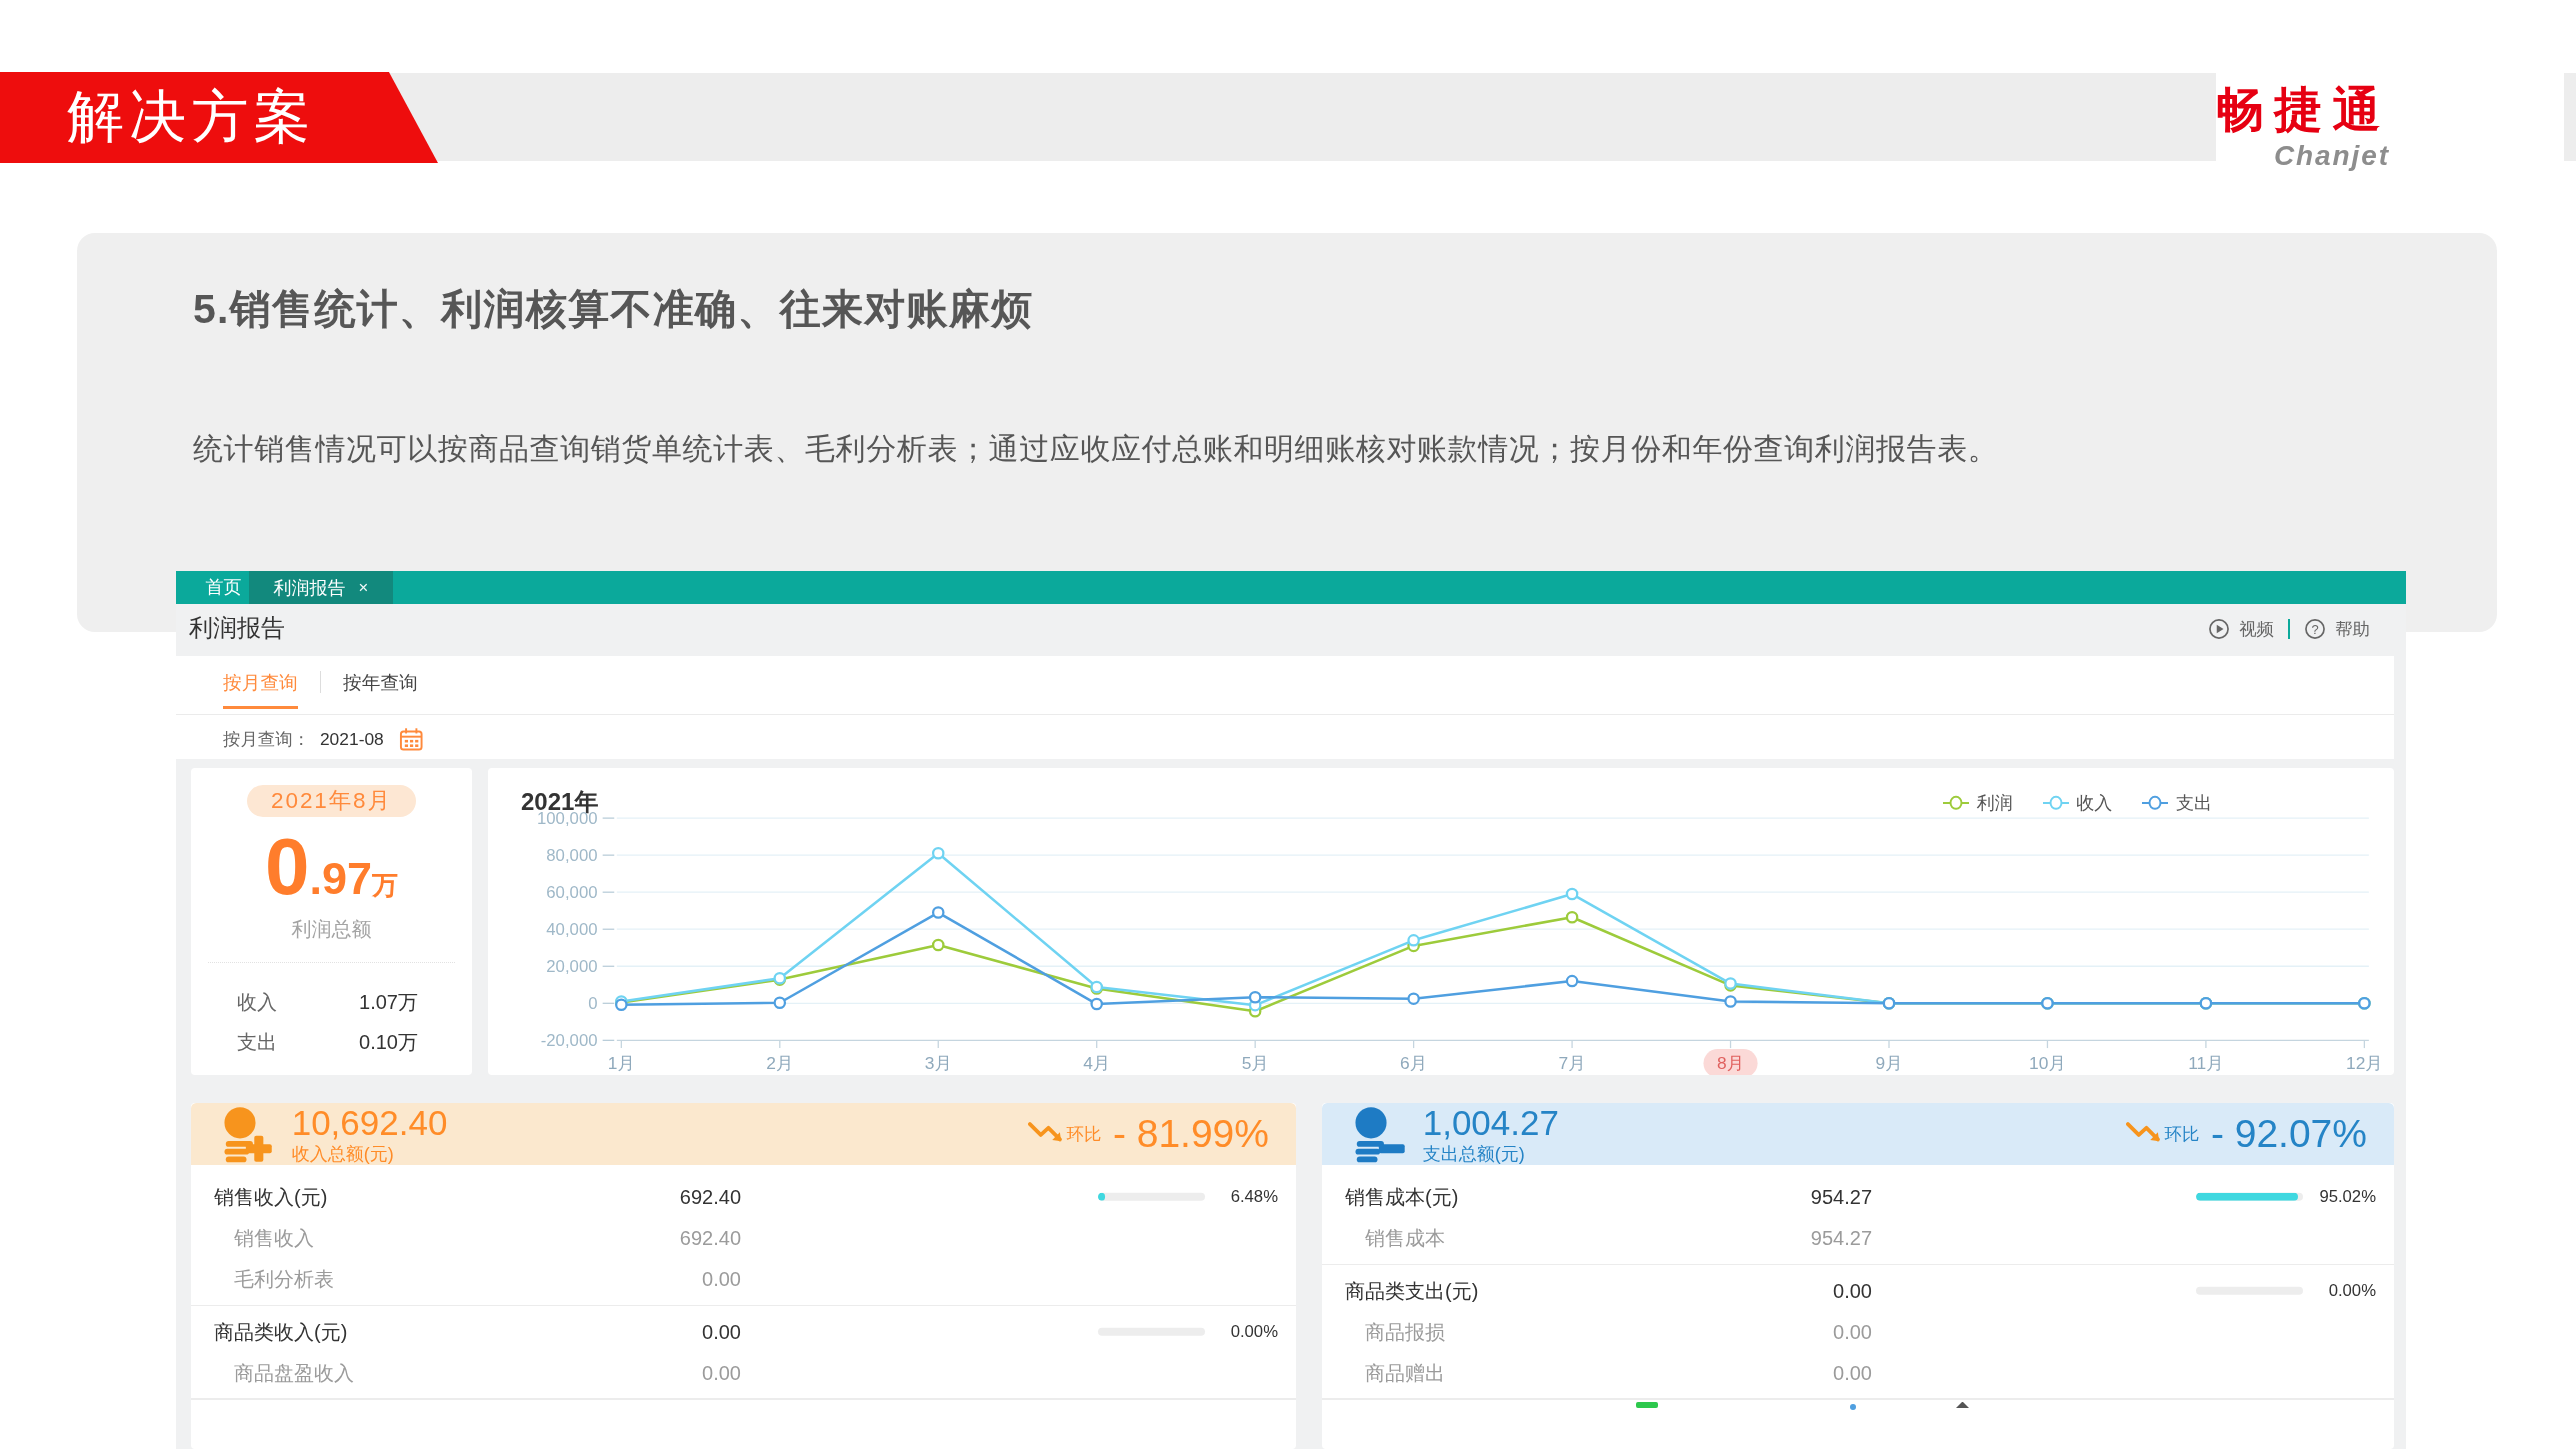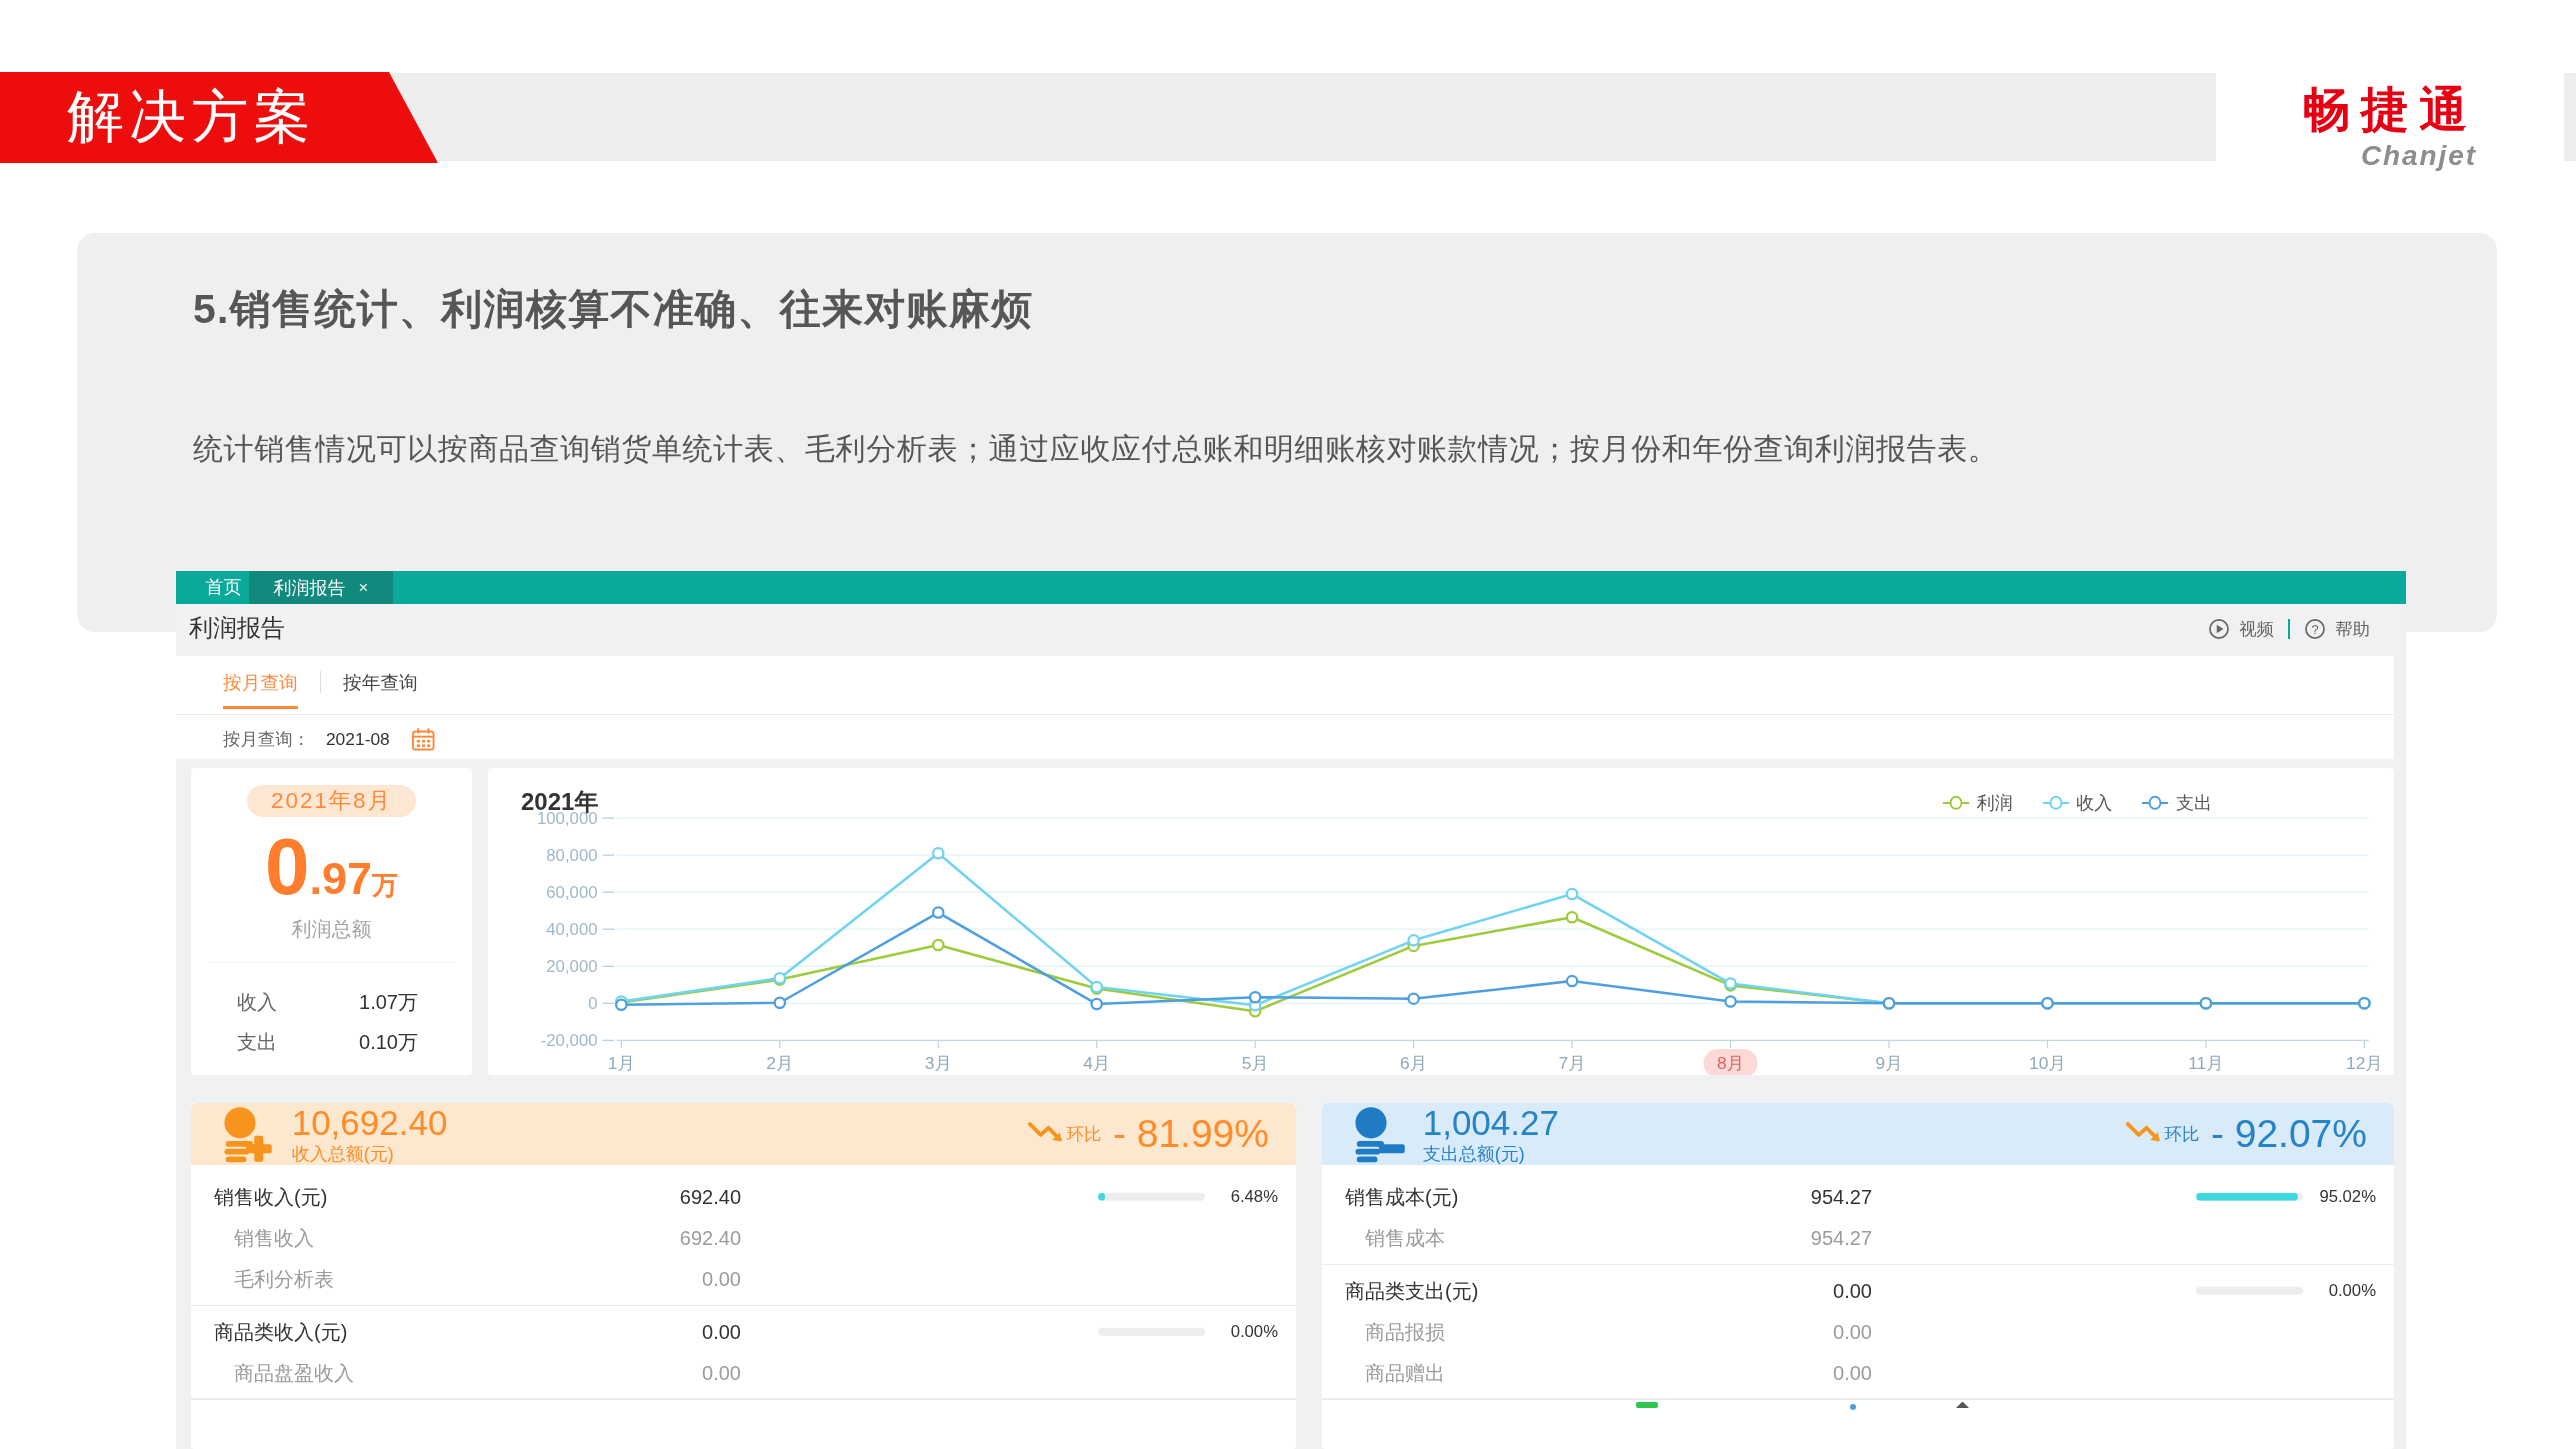--- a/index.html
+++ b/index.html
@@ -6,21 +6,21 @@
   body{
     width:2576px;height:1449px;position:relative;overflow:hidden;
     background:#ffffff;font-family:"Liberation Sans","DejaVu Sans",sans-serif;
   }
   
   .top-strip{position:absolute;left:0;top:73px;width:2576px;height:88px;background:#ededed;}
   .banner{position:absolute;left:0;top:72px;width:438px;height:91px;background:#ee0d0d;
     clip-path:polygon(0 0,88.8% 0,100% 100%,0 100%);
     display:flex;align-items:center;padding-left:67px;box-sizing:border-box;}
   .banner-label{color:#fff;font-size:57px;letter-spacing:5.2px;}
-  .logo-box{position:absolute;left:2216px;top:73px;width:348px;height:88px;background:#ffffff;text-align:center;}
+  .logo-box{position:absolute;left:2216px;top:73px;width:348px;height:88px;background:#ffffff;text-align:left;}
   .logo-cn{color:#e60012;font-size:48px;font-weight:bold;letter-spacing:10.3px;margin-top:5.2px;}
   .logo-en{color:#8d8d8d;font-size:28px;font-weight:bold;font-style:italic;letter-spacing:1.9px;margin-top:-2.6px;padding-left:58px;}
   
   .intro-box{position:absolute;left:77px;top:233px;width:2420px;height:399px;background:#efefef;border-radius:18px;}
   .intro-heading{position:absolute;left:116px;top:49px;font-size:41px;font-weight:bold;color:#565656;letter-spacing:1.3px;}
   .intro-body{position:absolute;left:116px;top:196px;font-size:30px;color:#565656;letter-spacing:0.6px;}
   
   .app{position:absolute;left:176px;top:571px;width:2230px;height:878px;background:#f0f1f2;}
   .tabbar{position:absolute;left:0;top:0;width:100%;height:33px;background:#0ba99b;}
   .tab-home{position:absolute;left:10.3px;top:0;height:33px;line-height:33px;color:#fff;font-size:18px;padding:0 19.3px;}
@@ -29,21 +29,21 @@
   .tab-close{font-size:16.7px;opacity:.95;}
   .page-title{position:absolute;left:13px;top:41px;font-size:24px;color:#333;}
   .toolbar{position:absolute;right:36px;top:46px;display:flex;align-items:center;gap:9px;color:#666;font-size:17.4px;}
   .tb-sep{width:1.9px;height:20.6px;background:#0ba99b;margin:0 5.2px;}
   .content-strip{position:absolute;left:0;top:85px;width:2218px;height:103px;background:#ffffff;}
   .view-tabs{position:absolute;left:47px;top:14px;display:flex;align-items:flex-start;gap:22px;font-size:18.7px;}
   .vt-month{color:#ff8a3c;padding-bottom:10.3px;border-bottom:3.2px solid #ff8a3c;}
   .vt-sep{width:1.3px;height:22px;background:#dddddd;margin-top:1.3px;}
   .vt-year{color:#444;}
   .hline{position:absolute;left:0;top:58px;width:100%;height:1.3px;background:#ebebeb;}
-  .filter-row{position:absolute;left:47px;top:71px;display:flex;align-items:center;gap:16px;font-size:17.4px;}
+  .filter-row{position:absolute;left:47px;top:71px;display:flex;align-items:center;gap:10px;font-size:17.4px;}
   .filter-label{color:#666;}
   .filter-value{color:#333;margin-right:5.2px;}
   
   .card{position:absolute;background:#fff;border-radius:3.9px;}
   .card-summary{left:15px;top:197px;width:281px;height:307px;}
   .card-chart{left:312px;top:197px;width:1906px;height:307px;}
   .pill{margin:16.7px auto 0;width:169px;height:32px;border-radius:16.7px;background:#fde7d3;color:#ff8a3c;
     font-size:22.5px;display:flex;align-items:center;justify-content:center;letter-spacing:1.9px;}
   .amount{text-align:center;margin-top:10.3px;color:#ff7d2c;font-weight:bold;line-height:1;}
   .amount-int{font-size:80px;}

